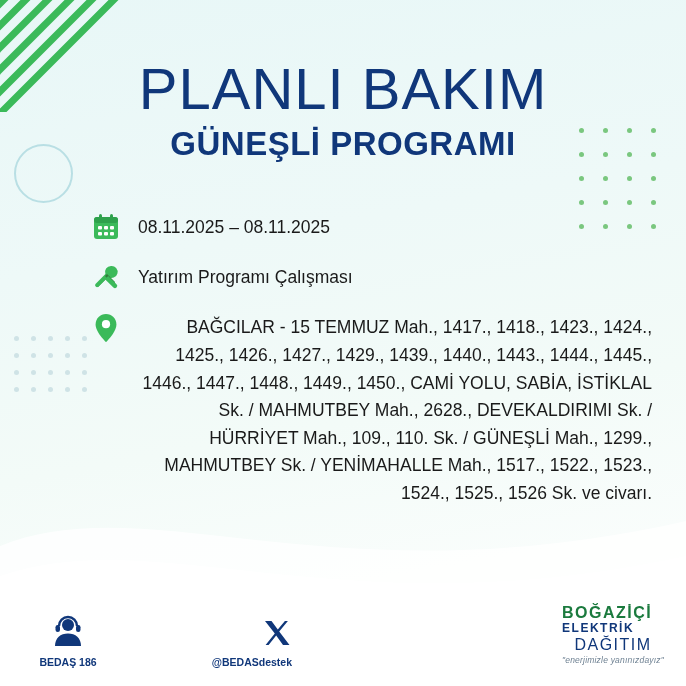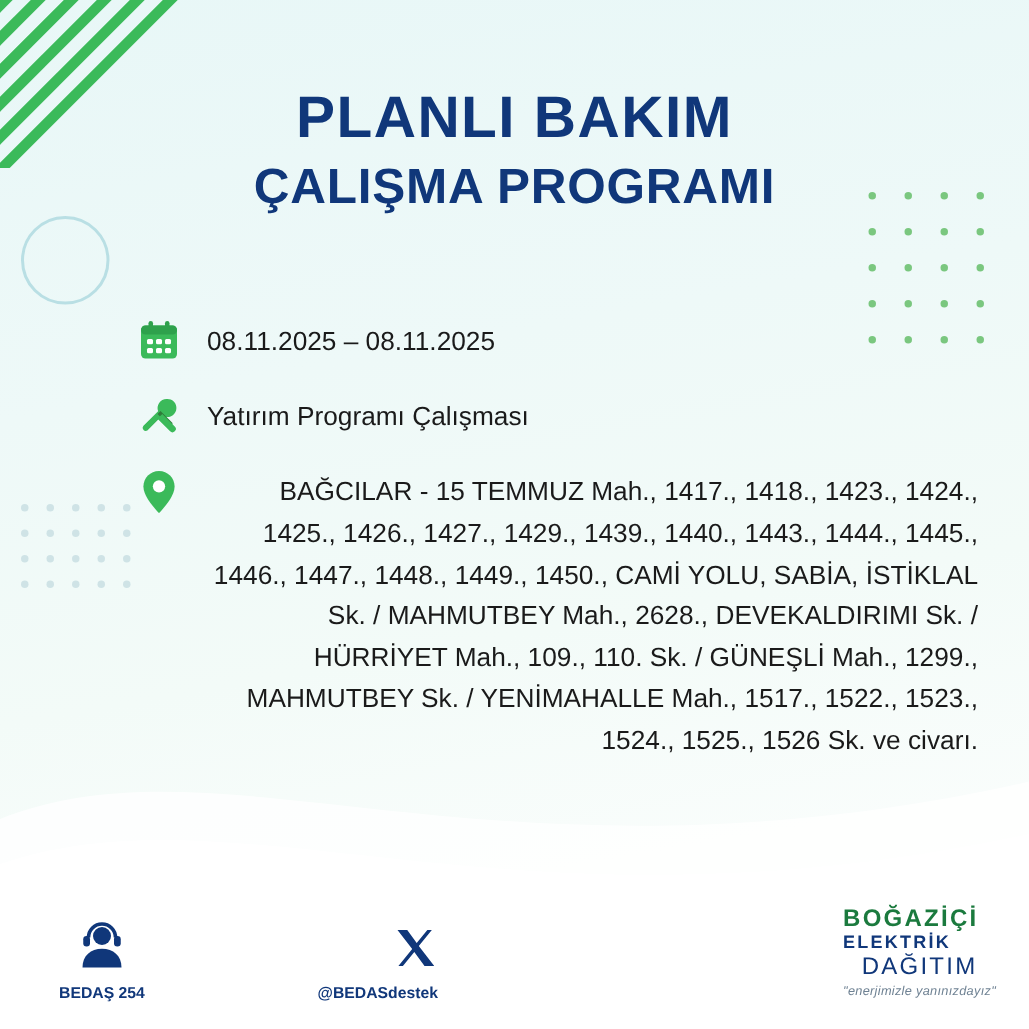--- a/index.html
+++ b/index.html
@@ -85,22 +85,22 @@
     height: 260px;
   }
   .title-wrap {
     position: absolute;
     top: 58px;
     left: 0;
     width: 686px;
     text-align: center;
   }
   .title-main {
-    font-size: 39px;
-    font-weight: bold;
+    font-size: 58px;
+    font-weight: normal;
     letter-spacing: 1px;
     color: #10377a;
     line-height: 1.06;
   }
   .title-sub {
     margin-top: 6px;
     font-size: 33px;
     font-weight: bold;
     letter-spacing: 0.5px;
     color: #10377a;
@@ -255,21 +255,21 @@
   </div>
 
   <svg class="wave" viewBox="0 0 686 260" preserveAspectRatio="none">
     <path d="M0,120 C150,60 330,175 686,95 L686,260 L0,260 Z" fill="#ffffff" opacity="0.75"></path>
     <path d="M0,150 C160,95 340,205 686,130 L686,260 L0,260 Z" fill="#ffffff" opacity="0.9"></path>
     <path d="M0,186 C170,135 360,232 686,168 L686,260 L0,260 Z" fill="#ffffff"></path>
   </svg>
 
   <div class="title-wrap">
     <div class="title-main">PLANLI BAKIM</div>
-    <div class="title-sub">ÇALIŞMA PROGRAMI</div>
+    <div class="title-sub">GÜNEŞLİ PROGRAMI</div>
   </div>
 
   <div class="rows">
 
     <div class="row">
       <div class="ico">
         <svg width="28" height="28" viewBox="0 0 28 28">
           <rect x="2" y="4" width="24" height="22" rx="3" fill="#3bba5a"></rect>
           <rect x="2" y="4" width="24" height="6" rx="3" fill="#2ea14c"></rect>
           <rect x="7" y="1" width="3" height="6" rx="1.5" fill="#2ea14c"></rect>
@@ -313,21 +313,21 @@
   <div class="footer">
 
     <div class="f-item f1">
       <svg width="34" height="34" viewBox="0 0 34 34">
         <circle cx="17" cy="11" r="6" fill="#10377a"></circle>
         <path d="M4 32 C4 24 9.5 19.5 17 19.5 C24.5 19.5 30 24 30 32 Z" fill="#10377a"></path>
         <path d="M8 12 a9 9 0 0 1 18 0" fill="none" stroke="#10377a" stroke-width="2.4"></path>
         <rect x="4.5" y="11" width="4.5" height="7" rx="2.2" fill="#10377a"></rect>
         <rect x="25" y="11" width="4.5" height="7" rx="2.2" fill="#10377a"></rect>
       </svg>
-      <div class="f-label">BEDAŞ 254</div>
+      <div class="f-label">BEDAŞ 186</div>
     </div>
 
 
     <div class="f-item f3">
       <svg width="30" height="30" viewBox="0 0 30 30">
         <path d="M3 3 L12.8 15.6 L3.6 27 L6.6 27 L14.2 17.6 L21 27 L27.5 27 L17.2 13.6 L25.9 3 L22.9 3 L15.8 11.6 L9.5 3 Z" fill="#10377a"></path>
       </svg>
       <div class="f-label">@BEDASdestek</div>
     </div>
 

